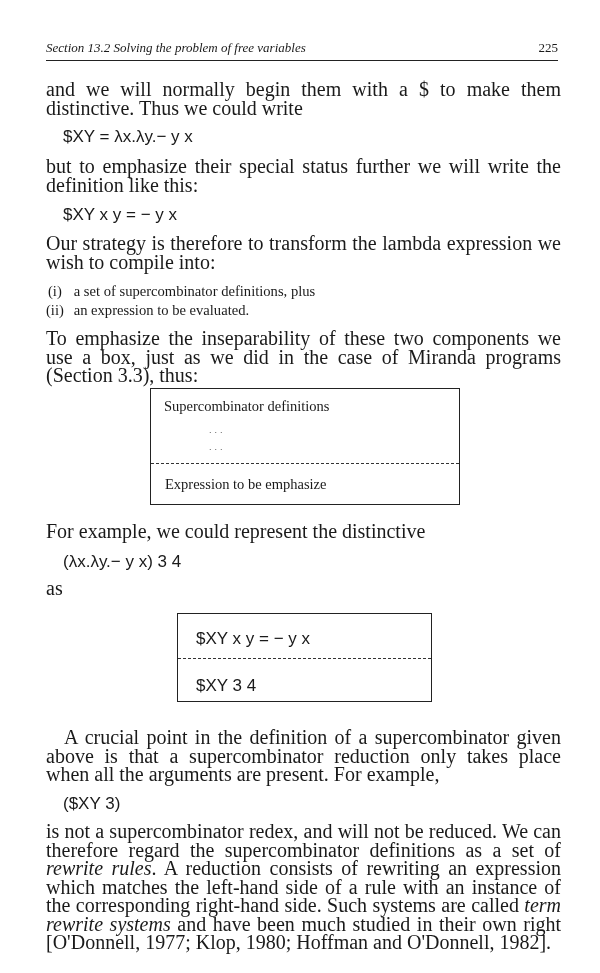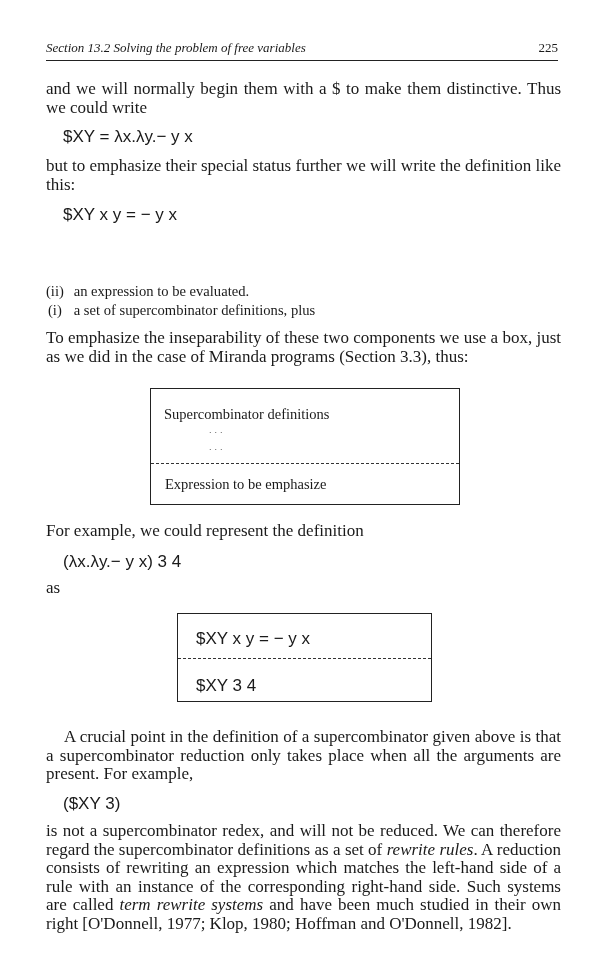--- a/index.html
+++ b/index.html
@@ -3,21 +3,21 @@
 <meta charset="utf-8">
 <style>
   html, body { margin: 0; padding: 0; background: #ffffff; }
   body { width: 600px; height: 973px; position: relative; overflow: hidden; color: #1a1a1a;
          font-family: "Liberation Serif", "DejaVu Serif", serif; }
   .page { position: absolute; left: 0; top: 0; width: 536px; height: 973px; }
   .header { position: absolute; left: 46px; top: 40px; width: 512px; height: 20px;
             border-bottom: 1.5px solid #222; font-style: italic; font-size: 13px; }
   .header .title { position: absolute; left: 0; top: 0; }
   .header .pageno { position: absolute; right: 0; top: 0; font-style: normal; }
-  .p { position: absolute; left: 46px; width: 515px; font-size: 17px; line-height: 18.5px;
+  .p { position: absolute; left: 46px; width: 515px; font-size: 20px; line-height: 18.5px;
        text-align: justify; margin: 0; }
   .code { position: absolute; font-family: "Liberation Sans", "DejaVu Sans", sans-serif;
           font-size: 17px; white-space: pre; }
   .list { position: absolute; left: 46px; font-size: 14.6px; line-height: 18.5px; }
   .list div { white-space: nowrap; }
   .box { position: absolute; border: 1.3px solid #222; box-sizing: border-box; }
   .box .dash { position: absolute; left: 0; right: 0; border-top: 1.2px dashed #333; }
   .box .t { position: absolute; white-space: nowrap; }
   .dots { font-family: "Liberation Sans", sans-serif; font-size: 9px; letter-spacing: 3px; color: #555; }
   em { font-style: italic; }
@@ -33,43 +33,44 @@
   </div>
 
   <p class="p" style="top:80px;">and we will normally begin them with a $ to make them distinctive. Thus we could write</p>
 
   <div class="code" style="left:63px; top:127px;">$XY = λx.λy.− y x</div>
 
   <p class="p" style="top:157px;">but to emphasize their special status further we will write the definition like this:</p>
 
   <div class="code" style="left:63px; top:205px;">$XY x y = − y x</div>
 
+  <p class="p" style="top:234px;">Our strategy is therefore to transform the lambda expression we wish to compile into:</p>
 
   <div class="list" style="top:282px;">
     <div>
+      <span style="display:inline-block; width:22px; padding-left:2px;">(i)</span>
+      <span>a set of supercombinator definitions, plus</span>
+    </div>
+    <div>
       <span style="display:inline-block; width:24px;">(ii)</span>
       <span>an expression to be evaluated.</span>
-    </div>
-    <div>
-      <span style="display:inline-block; width:22px; padding-left:2px;">(i)</span>
-      <span>a set of supercombinator definitions, plus</span>
     </div>
   </div>
 
   <p class="p" style="top:329px;">To emphasize the inseparability of these two components we use a box, just as we did in the case of Miranda programs (Section 3.3), thus:</p>
 
   <div class="box" style="left:150px; top:388px; width:310px; height:117px;">
-    <span class="t" style="left:13px; top:9px; font-size:14.5px;margin-top:8px;">Supercombinator definitions</span>
+    <span class="t" style="left:13px; top:9px; font-size:14.5px;">Supercombinator definitions</span>
     <span class="t dots" style="left:58px; top:36px;">...</span>
     <span class="t dots" style="left:58px; top:53px;">...</span>
     <div class="dash" style="top:74px;"></div>
     <span class="t" style="left:14px; top:87px; font-size:14.5px;">Expression to be emphasize</span>
   </div>
 
-  <p class="p" style="top:522px;">For example, we could represent the definition</p>
+  <p class="p" style="top:522px;">For example, we could represent the distinctive</p>
 
   <div class="code" style="left:63px; top:552px;">(λx.λy.− y x) 3 4</div>
 
   <p class="p" style="top:579px;">as</p>
 
   <div class="box" style="left:177px; top:613px; width:255px; height:89px;">
     <span class="t code" style="left:18px; top:15px;">$XY x y = − y x</span>
     <div class="dash" style="top:44px;"></div>
     <span class="t code" style="left:18px; top:62px;">$XY 3 4</span>
   </div>

